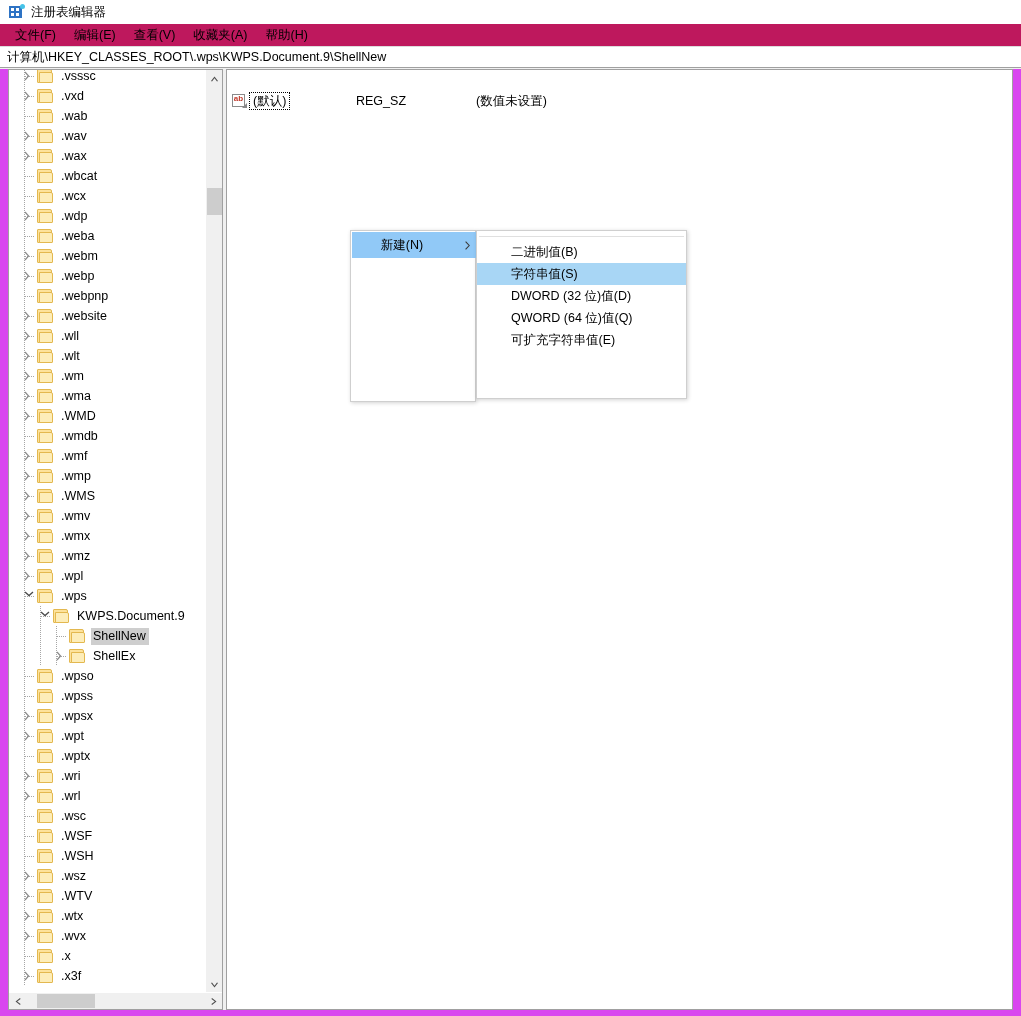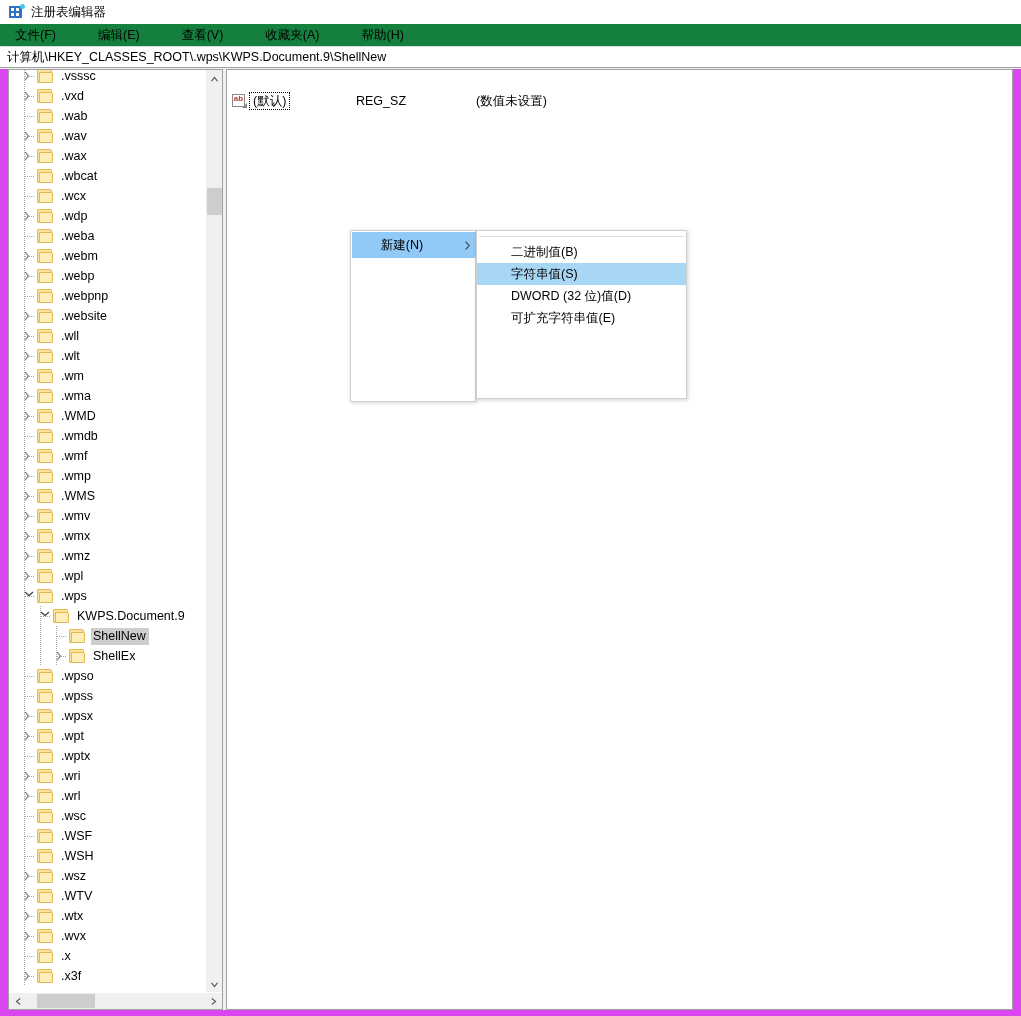--- a/index.html
+++ b/index.html
@@ -70,25 +70,24 @@
     font-size: 12.5px;
     color: #000000;
     white-space: nowrap;
   }
 
   
   #menubar {
     position: absolute;
     left: 0; top: 24px; right: 0;
     height: 22px;
-    background: #15803d;
+    background: #be185d;
     display: flex;
     align-items: center;
     padding-left: 6px;
-    gap: 24px;
   }
   .menu-item {
     font-size: 12.5px;
     color: #000000;
     padding: 2px 9px;
     white-space: nowrap;
     cursor: default;
   }
 
   
@@ -1166,16 +1165,17 @@
           </svg>
       </div>
     </div>
   </div>
 
   <div id="sub-menu">
     <div class="sub-sep"></div>
     <div class="sub-item">二进制值(B)</div>
     <div class="sub-item highlighted">字符串值(S)</div>
     <div class="sub-item">DWORD (32 位)值(D)</div>
+    <div class="sub-item">QWORD (64 位)值(Q)</div>
     <div class="sub-item">可扩充字符串值(E)</div>
   </div>
 
 </div>
 
 </body></html>

